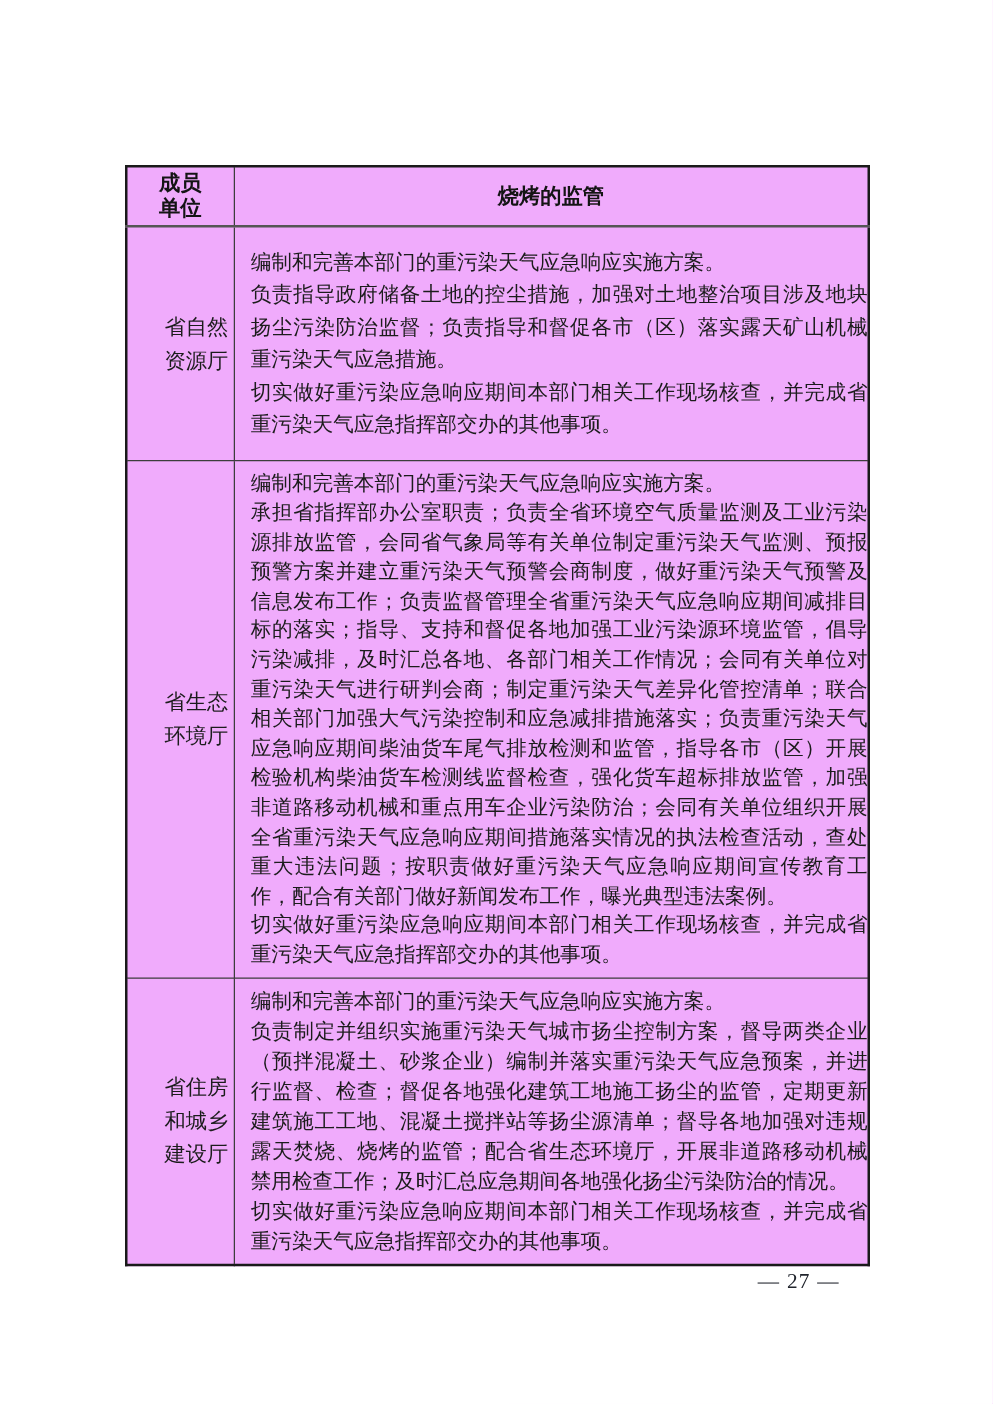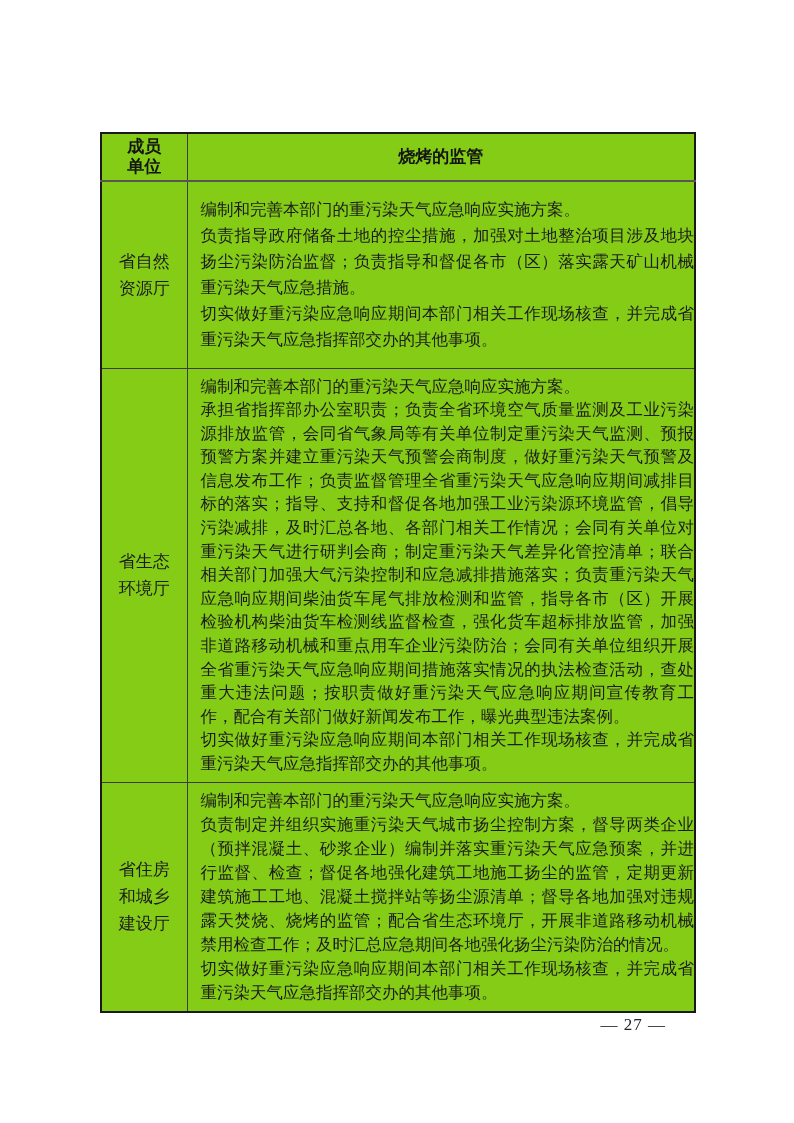--- a/index.html
+++ b/index.html
@@ -20,21 +20,21 @@
     inset: 0;
     background: #ffffff;
   }
   table.duty-table {
     position: absolute;
     left: 100px;
     top: 132px;
     width: 594px;
     border-collapse: collapse;
     table-layout: fixed;
-    background: #84cc16;
+    background: #f0abfc;
     border: 2px solid #1a1a1a;
   }
   col.col-unit { width: 86px; }
   col.col-duty { width: 508px; }
   .duty-table th,
   .duty-table td {
     border: 1px solid #3d3d3d;
     vertical-align: middle;
     box-sizing: border-box;
   }
@@ -47,21 +47,21 @@
     text-align: center;
     padding: 2px 0;
     border-bottom: 2px solid #555555;
     color: #141414;
   }
   .hline { display: block; }
   tr.row-r1 { height: 187px; }
   tr.row-r2 { height: 396px; }
   tr.row-r3 { height: 227px; }
   td.unit-cell {
-    text-align: center;
+    text-align: right;
     font-size: 17px;
     line-height: 27px;
     color: #1c1c1c;
     padding: 0 4px;
   }
   .unit-line { display: block; }
   td.duty-cell {
     padding: 6px 0 6px 13px;
     font-size: 16.5px;
     text-align: justify;
@@ -69,24 +69,24 @@
   }
   td.duty-cell p {
     margin: 0;
     word-break: break-all;
   }
   tr.row-r1 td.duty-cell p { line-height: 26px; }
   tr.row-r2 td.duty-cell p { line-height: 23.6px; }
   tr.row-r3 td.duty-cell p { line-height: 24px; }
   .page-number {
     position: absolute;
-    left: 566px;
+    left: 589px;
     top: 1015px;
     width: 100px;
-    text-align: right;
+    text-align: center;
     font-size: 17px;
     color: #20242c;
     letter-spacing: 1px;
     white-space: nowrap;
   }
 </style>
 </head>
 <body>
 
 <div class="page">

